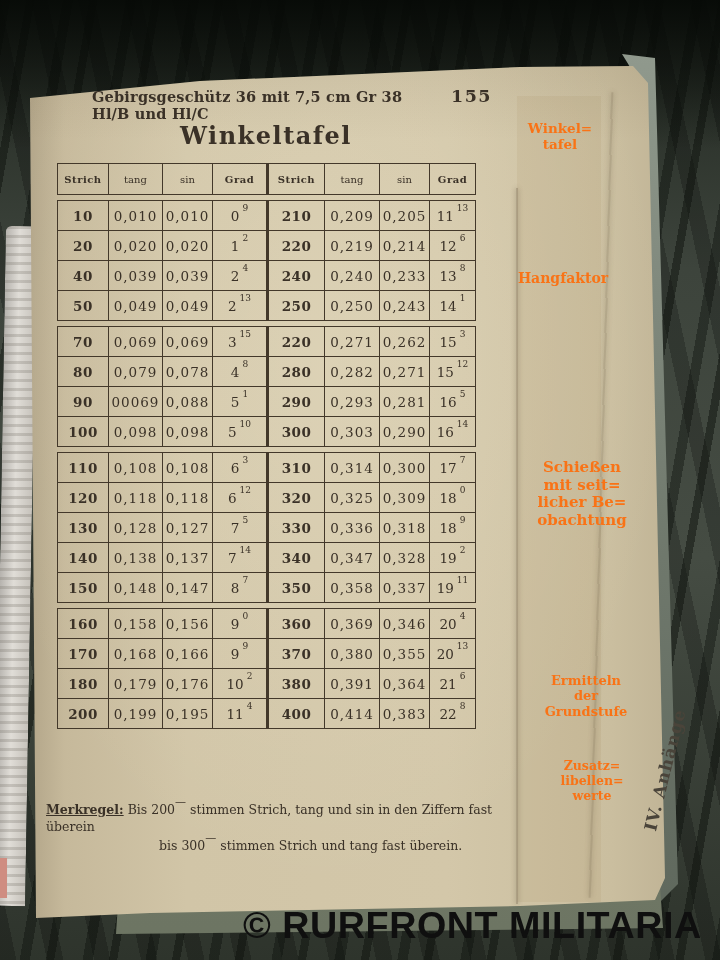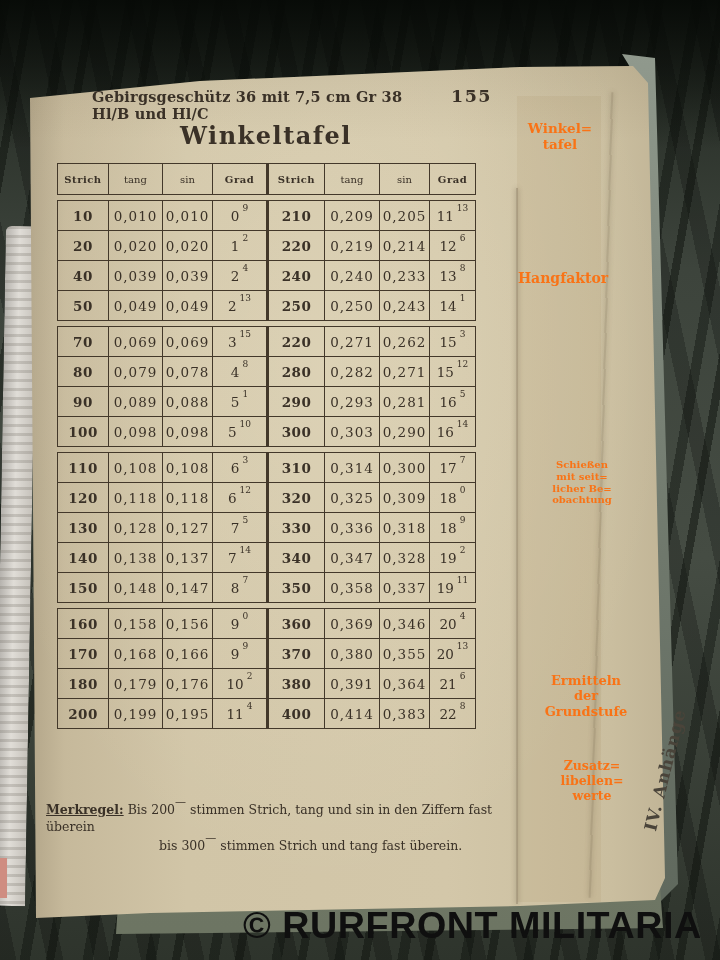--- a/index.html
+++ b/index.html
@@ -63,21 +63,21 @@
   .grad sup{font-size:9px;position:relative;top:-4px;margin-left:3px;letter-spacing:0;}
   .footnote{position:absolute;left:46px;top:799px;width:494px;font-size:12.5px;line-height:1.32;}
   .footnote b{font-weight:700;text-decoration:underline;}
   .fn2{margin-left:113px;}
   sup.dash{font-size:11px;position:relative;top:-4px;letter-spacing:0;}
   
   .margin-tab{position:absolute;color:#f97316;font-weight:700;text-align:center;line-height:1.18;}
   .margin-tab span{display:block;}
   .tab-1{left:520px;top:121px;width:80px;font-size:13.5px;}
   .tab-2{left:510px;top:270px;width:106px;font-size:14px;}
-  .tab-3{left:532px;top:459px;width:100px;font-size:10px;}
+  .tab-3{left:532px;top:459px;width:100px;font-size:15px;}
   .tab-4{left:534px;top:673px;width:104px;font-size:13px;}
   .tab-5{left:544px;top:759px;width:96px;font-size:12.5px;}
   .spine-label{position:absolute;left:575px;top:760px;width:180px;text-align:center;
     transform:rotate(-76deg);font-size:17px;font-weight:700;letter-spacing:1px;color:#4a443a;}
   .watermark{position:absolute;left:243px;top:905px;white-space:nowrap;
     font-family:"Liberation Sans", sans-serif;font-weight:700;font-size:37px;
     letter-spacing:.5px;color:#0f0f0f;transform:scaleX(1.02);transform-origin:left;}
 </style>
 </head>
 <body>
@@ -207,21 +207,21 @@
             <td class="num">0,079</td>
             <td class="num">0,078</td>
             <td class="grad">4<sup>8</sup></td>
             <td class="strich-val mid">280</td>
             <td class="num">0,282</td>
             <td class="num">0,271</td>
             <td class="grad">15<sup>12</sup></td>
           </tr>
           <tr>
             <td class="strich-val">90</td>
-            <td class="num">0,089</td>
+            <td class="num">00069</td>
             <td class="num">0,088</td>
             <td class="grad">5<sup>1</sup></td>
             <td class="strich-val mid">290</td>
             <td class="num">0,293</td>
             <td class="num">0,281</td>
             <td class="grad">16<sup>5</sup></td>
           </tr>
           <tr>
             <td class="strich-val">100</td>
             <td class="num">0,098</td>

